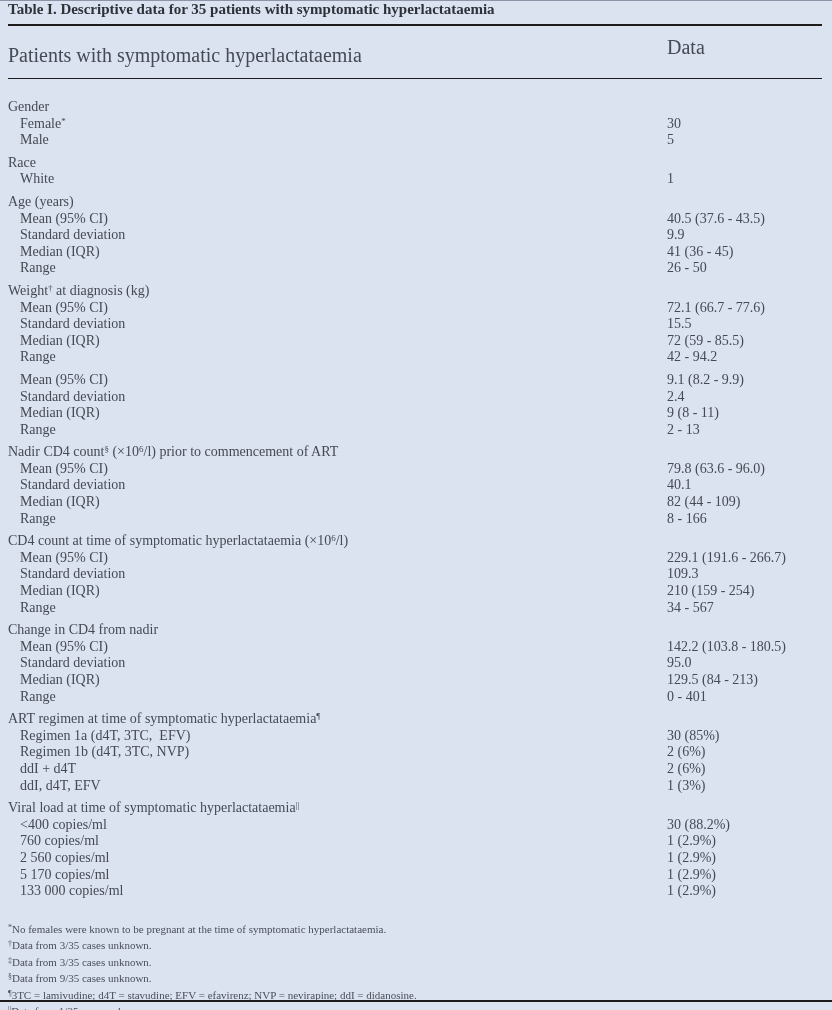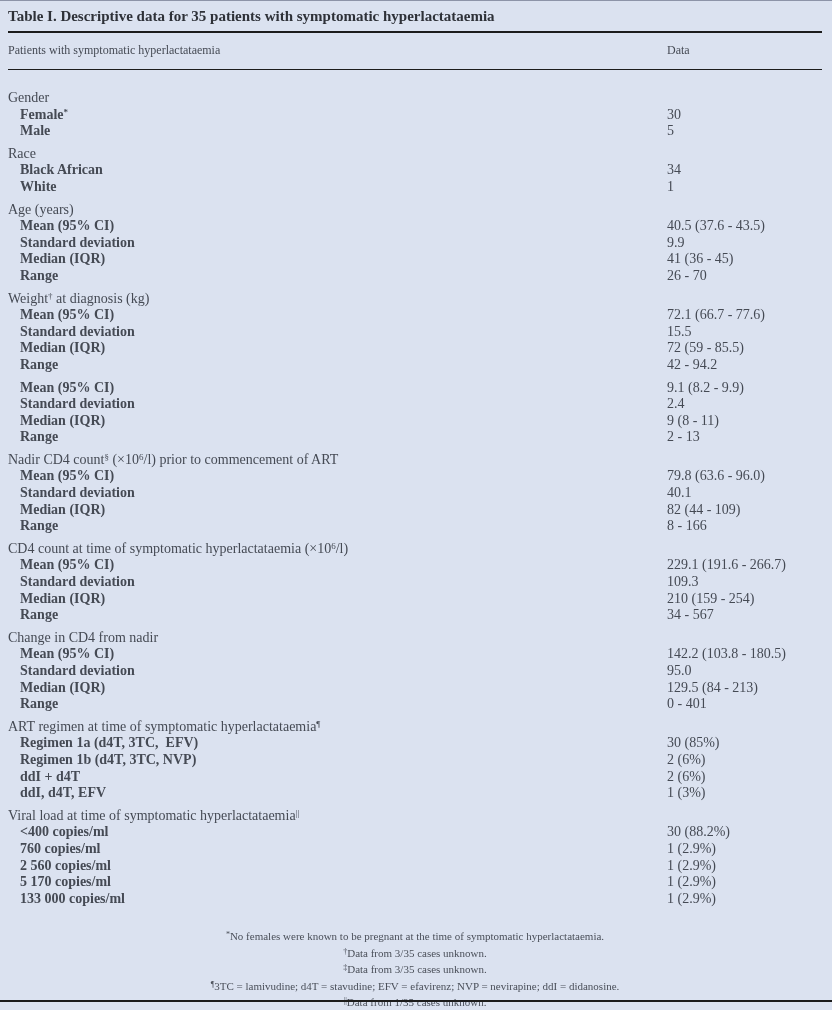--- a/index.html
+++ b/index.html
@@ -11,40 +11,39 @@
     color:#454a54;
     overflow:hidden;
     border-top:1px solid #8d94a8;
     box-sizing:border-box;
   }
   .inner { padding:0 10px 0 8px; }
   .title {
     font-weight:bold;
     font-size:15px;
     color:#2e3138;
-    padding-top:7px;
     white-space:pre;
   }
   .rule-thick { border-top:2.5px solid #1c1c1c; margin-top:6px; }
   .colhead {
     position:relative;
-    padding:10px 0 11px 0;
-    font-size:12px;
+    padding:18px 0 11px 0;
+    font-size:20px;
     border-bottom:1.5px solid #1c1c1c;
   }
   .colhead .data-col { position:absolute; left:659px; top:10px;text-align:right; }
   .tbody { padding-top:8px; font-size:14px; }
   .section { margin-top:6px; }
   .section:first-child { margin-top:12px; }
   .row { position:relative; line-height:16.6px; white-space:pre; }
-  .row .label.indent { padding-left:12px;font-weight:bold; }
+  .row .label.indent { padding-left:12px; }
   .row .value { position:absolute; left:659px; top:0;text-align:center; }
   sup { font-size:9px; vertical-align:4px; line-height:0; letter-spacing:0; }
   .footnotes { margin-top:21px; font-size:11px; line-height:16.5px; color:#4a4f59; }
-  .footnote { white-space:pre;text-align:center; }
+  .footnote { white-space:pre; }
   .footnote sup { font-size:8px; vertical-align:3px; }
   .rule-bottom {
     position:absolute; left:0; right:0; bottom:8px;
     border-top:2px solid #1c1c1c;
   }
 </style>
 </head>
 <body>
 
 <div class="page">
@@ -56,29 +55,28 @@
       <span class="data-col">Data</span>
     </div>
     <div class="tbody">
         <div class="section">
           <div class="row"><span class="label">Gender</span></div>
           <div class="row sub"><span class="label indent">Female<sup>*</sup></span><span class="value">30</span></div>
           <div class="row sub"><span class="label indent">Male</span><span class="value">5</span></div>
         </div>
         <div class="section">
           <div class="row"><span class="label">Race</span></div>
-          <div class="row sub"><span class="label indent">Black African</span><span class="value">34</span></div>
           <div class="row sub"><span class="label indent">White</span><span class="value">1</span></div>
         </div>
         <div class="section">
           <div class="row"><span class="label">Age (years)</span></div>
           <div class="row sub"><span class="label indent">Mean (95% CI)</span><span class="value">40.5 (37.6 - 43.5)</span></div>
           <div class="row sub"><span class="label indent">Standard deviation</span><span class="value">9.9</span></div>
           <div class="row sub"><span class="label indent">Median (IQR)</span><span class="value">41 (36 - 45)</span></div>
-          <div class="row sub"><span class="label indent">Range</span><span class="value">26 - 70</span></div>
+          <div class="row sub"><span class="label indent">Range</span><span class="value">26 - 50</span></div>
         </div>
         <div class="section">
           <div class="row"><span class="label">Weight<sup>†</sup> at diagnosis (kg)</span></div>
           <div class="row sub"><span class="label indent">Mean (95% CI)</span><span class="value">72.1 (66.7 - 77.6)</span></div>
           <div class="row sub"><span class="label indent">Standard deviation</span><span class="value">15.5</span></div>
           <div class="row sub"><span class="label indent">Median (IQR)</span><span class="value">72 (59 - 85.5)</span></div>
           <div class="row sub"><span class="label indent">Range</span><span class="value">42 - 94.2</span></div>
         </div>
         <div class="section">
           <div class="row sub"><span class="label indent">Mean (95% CI)</span><span class="value">9.1 (8.2 - 9.9)</span></div>
@@ -120,19 +118,20 @@
           <div class="row sub"><span class="label indent">760 copies/ml</span><span class="value">1 (2.9%)</span></div>
           <div class="row sub"><span class="label indent">2 560 copies/ml</span><span class="value">1 (2.9%)</span></div>
           <div class="row sub"><span class="label indent">5 170 copies/ml</span><span class="value">1 (2.9%)</span></div>
           <div class="row sub"><span class="label indent">133 000 copies/ml</span><span class="value">1 (2.9%)</span></div>
         </div>
       </div>
     <div class="footnotes">
         <div class="footnote"><sup>*</sup><span>No females were known to be pregnant at the time of symptomatic hyperlactataemia.</span></div>
         <div class="footnote"><sup>†</sup><span>Data from 3/35 cases unknown.</span></div>
         <div class="footnote"><sup>‡</sup><span>Data from 3/35 cases unknown.</span></div>
+        <div class="footnote"><sup>§</sup><span>Data from 9/35 cases unknown.</span></div>
         <div class="footnote"><sup>¶</sup><span>3TC = lamivudine; d4T = stavudine; EFV = efavirenz; NVP = nevirapine; ddI = didanosine.</span></div>
         <div class="footnote"><sup>||</sup><span>Data from 1/35 cases unknown.</span></div>
         <div class="footnote"><span>IQR = interquartile range.</span></div>
       </div>
   </div>
   <div class="rule-bottom"></div>
 </div>
 
 </body></html>

